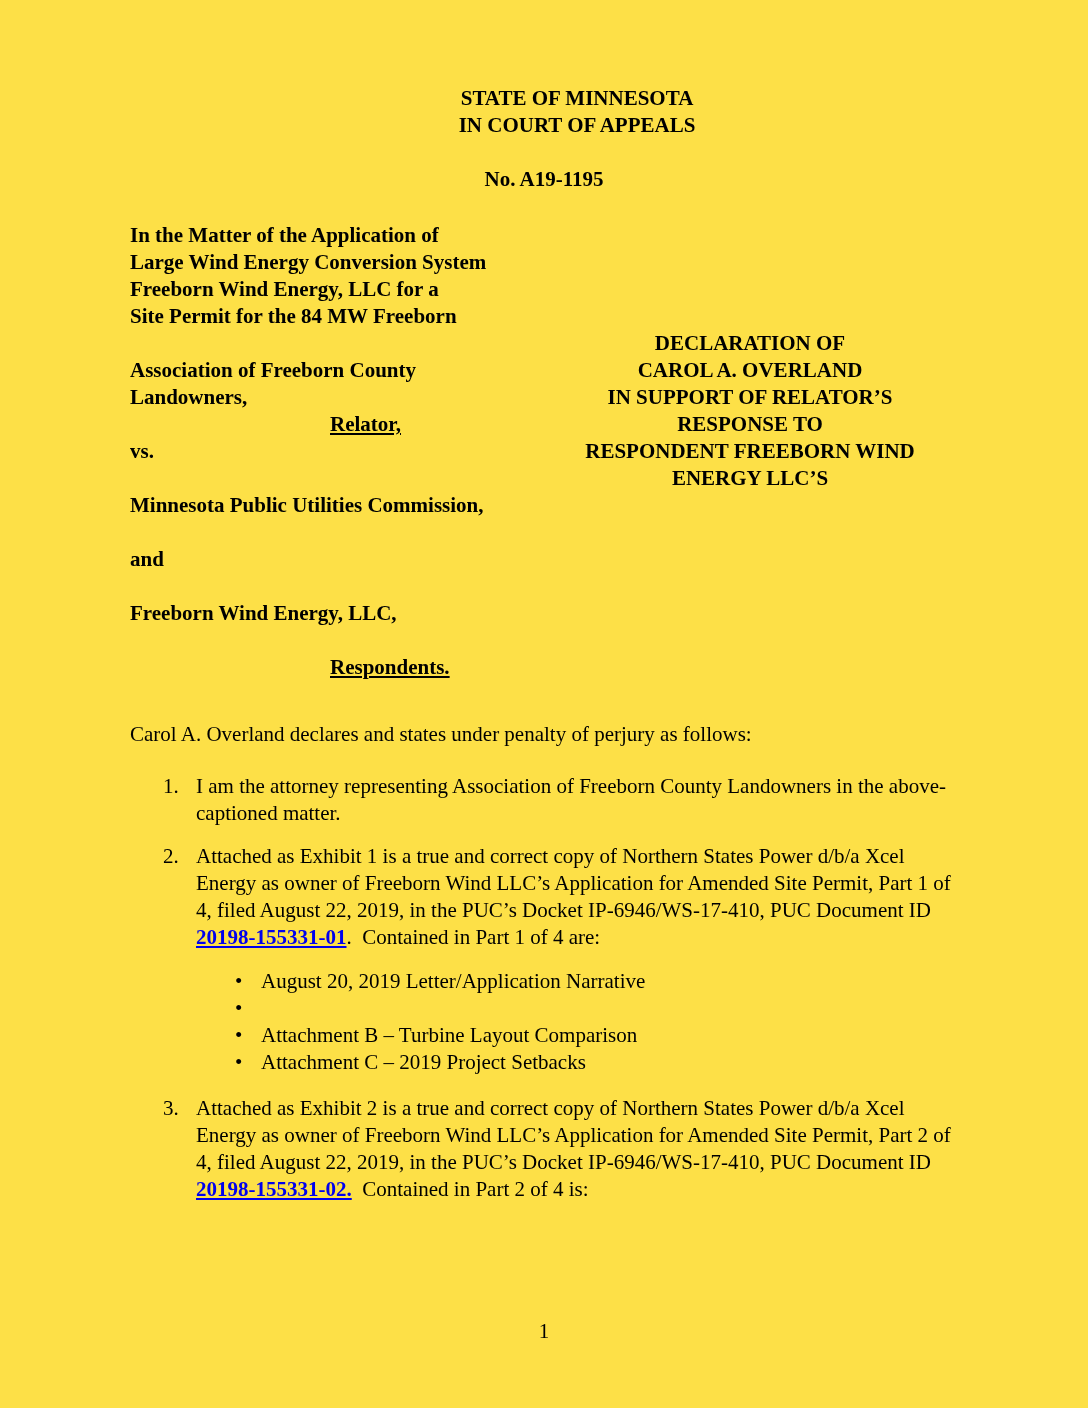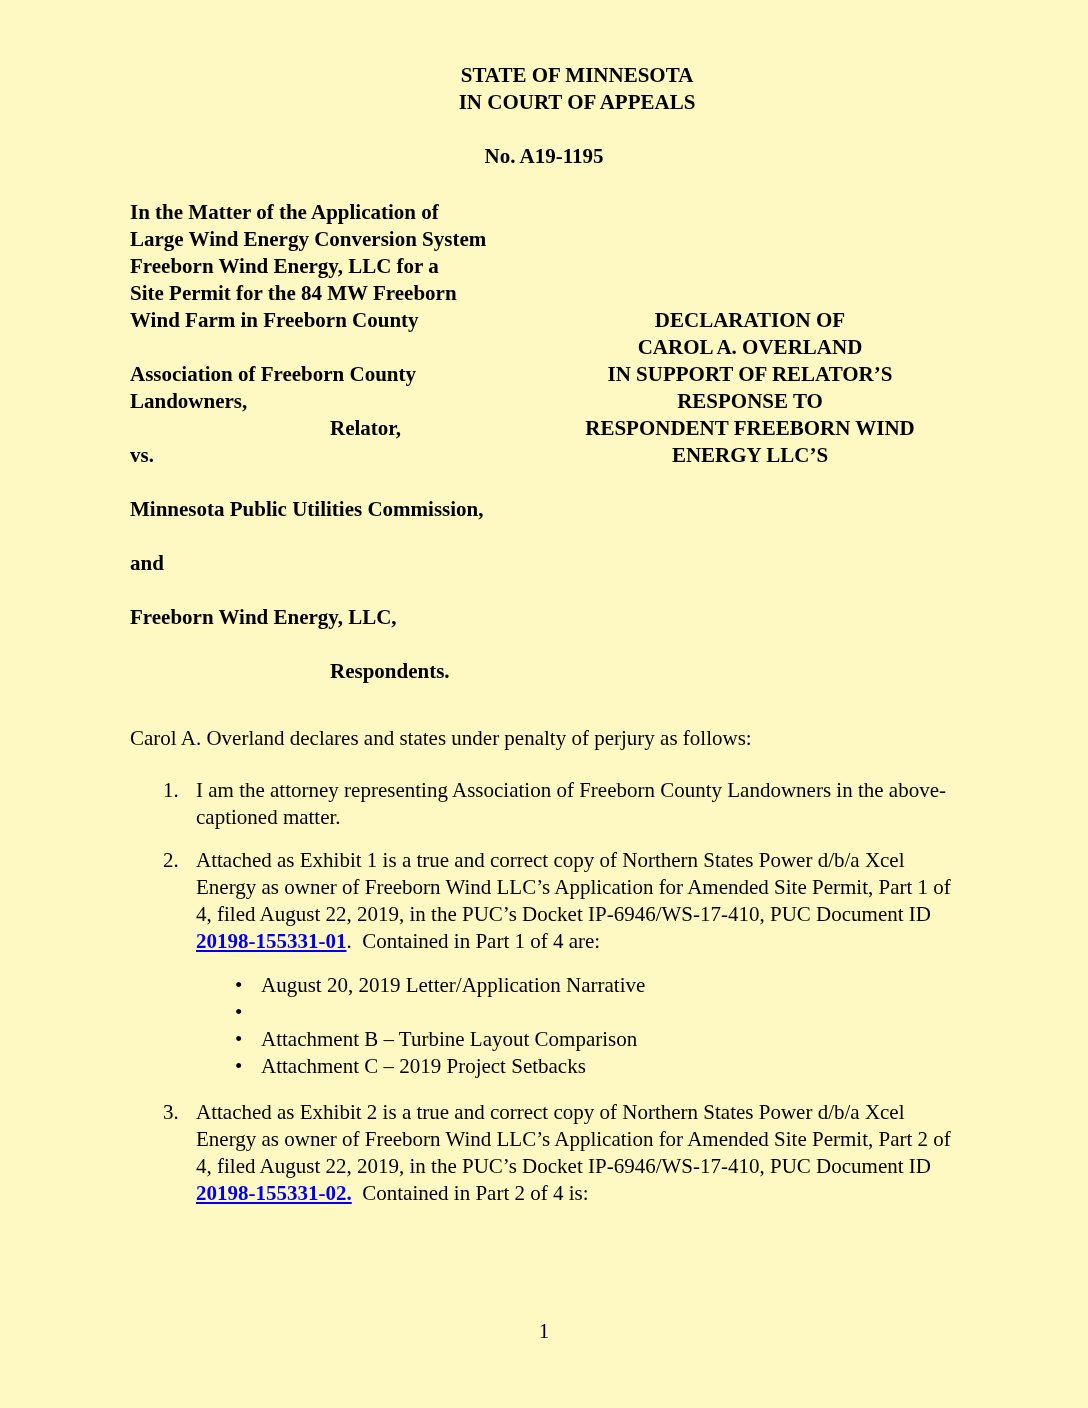--- a/index.html
+++ b/index.html
@@ -2,37 +2,37 @@
 <html><head>
 <meta charset="utf-8">
 <style>
   * { margin: 0; padding: 0; box-sizing: border-box; }
   html, body { background: #888; }
   .page {
     position: relative;
     width: 1088px;
     height: 1408px;
     margin: 0 auto;
-    background: #fef9c3;
+    background: #fde047;
     color: #000000;
     font-family: "Liberation Serif", "DejaVu Serif", serif;
     font-size: 21px;
     line-height: 27px;
-    padding: 62px 130px 0 130px;
+    padding: 85px 130px 0 130px;
     overflow: hidden;
   }
 
   .court-header { text-align: center; font-weight: bold; transform: translateX(33px); }
   .case-number { text-align: center; font-weight: bold; margin-top: 27px; }
 
   .caption { display: flex; margin-top: 29px; font-weight: bold; }
   .caption-left { width: 430px; flex-shrink: 0; }
   .caption-right { width: 380px; flex-shrink: 0; text-align: center; padding-top: 108px; }
   .cap-group { margin-top: 27px; }
-  .indented { padding-left: 200px; }
+  .indented { padding-left: 200px; text-decoration: underline; }
 
   .body-text { font-weight: normal; }
   .intro { margin-top: 40px; white-space: pre-wrap; }
 
   .list-item { display: flex; padding-left: 33px; }
   .list-item .num { width: 33px; flex-shrink: 0; }
   .list-item .para { flex: 1; white-space: pre-wrap; }
   .item-1 { margin-top: 25px; }
   .item-2 { margin-top: 16px; }
   .item-3 { margin-top: 19px; }
@@ -66,21 +66,20 @@
   </div>
 
   <div class="case-number">No. A19-1195</div>
 
   <div class="caption">
     <div class="caption-left">
       <div>In the Matter of the Application of</div>
       <div>Large Wind Energy Conversion System</div>
       <div>Freeborn Wind Energy, LLC for a</div>
       <div>Site Permit for the 84 MW Freeborn</div>
-      <div>Wind Farm in Freeborn County</div>
 
       <div class="cap-group">
         <div>Association of Freeborn County</div>
         <div>Landowners,</div>
         <div class="indented">Relator,</div>
         <div>vs.</div>
       </div>
 
       <div class="cap-group">Minnesota Public Utilities Commission,</div>
       <div class="cap-group">and</div>

